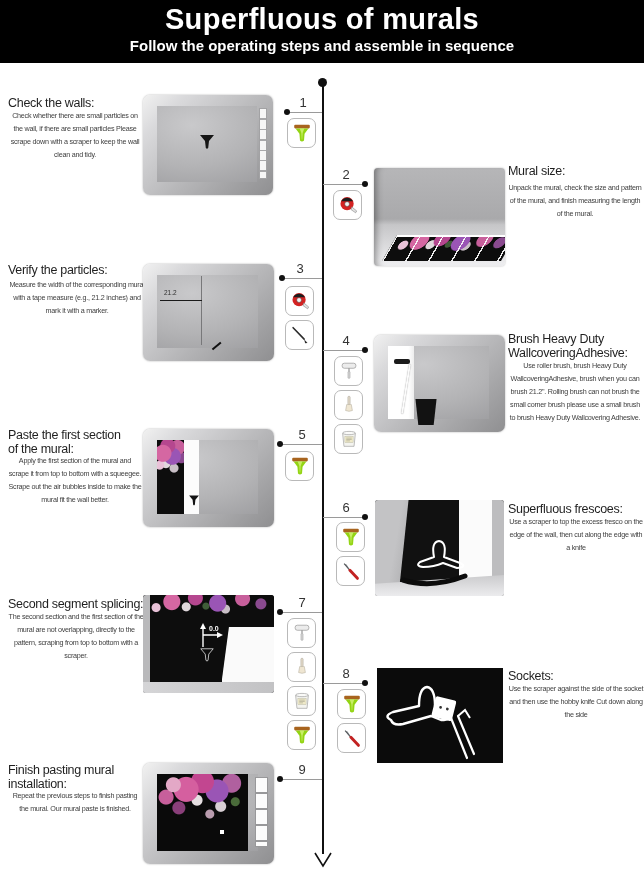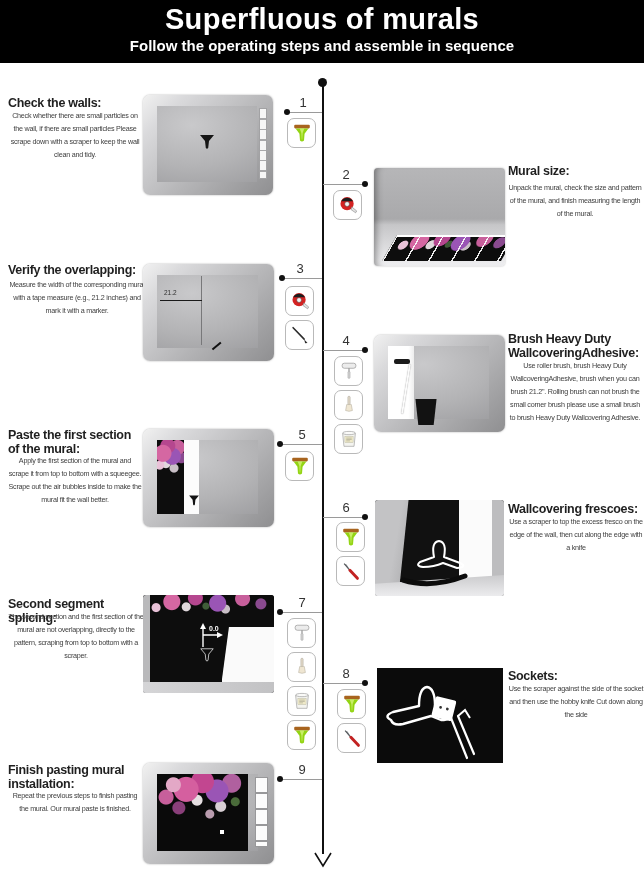--- a/index.html
+++ b/index.html
@@ -10,21 +10,21 @@
   .header{position:absolute;left:0;top:0;width:644px;height:63px;background:#000;color:#fff;text-align:center;}
   .header .t{margin:3px 0 0;font-size:29px;font-weight:700;letter-spacing:0.3px;}
   .header .s{margin:1px 0 0;font-size:15px;font-weight:700;}
 
   
   .tl-line{position:absolute;left:322px;top:82px;width:2px;height:772px;background:#101010;}
   .tl-dot-top{position:absolute;left:318px;top:78px;width:9px;height:9px;border-radius:50%;background:#101010;}
   .tl-arrow{position:absolute;left:312px;top:850px;}
 
   
-  .st-title{position:absolute;margin:0;font-weight:700;font-size:12.5px;line-height:1.15;
+  .st-title{position:absolute;margin:0;font-weight:400;font-size:12.5px;line-height:1.15;
             color:#1f1f1f;letter-spacing:-0.3px;}
   .st-body{position:absolute;margin:0;font-size:7.2px;line-height:1.8;color:#3d3d3d;letter-spacing:-0.25px;text-align:center;}
   .st-num{position:absolute;width:30px;text-align:center;font-size:13px;color:#333;}
   .c-line{position:absolute;height:1px;background:#9a9a9a;}
   .c-dot{position:absolute;width:6px;height:6px;border-radius:50%;background:#111;}
   .icon-stack{position:absolute;display:flex;flex-direction:column;gap:4px;}
   .tool-icon{width:29px;height:30px;border:1px solid #b9b9b9;border-radius:7px;background:#fff;
              display:flex;align-items:center;justify-content:center;box-sizing:border-box;}
 
   
@@ -192,21 +192,21 @@
     </span>
   </div>
   <div class="illus i2">
     <div class="panels flowers">
         <div class="seams"></div>
       </div>
   </div>
   <h3 class="st-title t2">Mural size:</h3>
   <p class="st-body b2">Unpack the mural, check the size and pattern of the mural, and finish measuring the length of the mural.</p>
 
-  <h3 class="st-title t3">Verify the overlapping:</h3>
+  <h3 class="st-title t3">Verify the particles:</h3>
   <p class="st-body b3">Measure the width of the corresponding mural with a tape measure (e.g., 21.2 inches) and mark it with a marker.</p>
   <div class="illus room i3">
     <div class="back"></div>
     <div class="m-vline"></div>
     <div class="m-line"></div>
     <div class="m-label">21.2</div>
     <div class="m-tick"></div>
   </div>
   <div class="st-num n3">3</div>
   <div class="c-line l3"></div>
@@ -311,21 +311,21 @@
   <div class="illus i6">
     <div class="lw"></div>
     <div class="wt"></div>
     <div class="rw"></div>
     <div class="fl"></div>
     <svg class="glyph" style="left:0;top:0;" width="129" height="96" viewBox="0 0 129 96">
       <path d="M45 62 l14 -5 q-3 -15 5 -16 q8 1 5 16 l16 6 q8 4 -3 5 l-14 -5 q-9 4 -20 4 q-8 -1 -3 -5 z" fill="none" stroke="#ffffff" stroke-width="2" stroke-linejoin="round"></path>
       <path d="M28 80 q28 9 62 -4" stroke="#0c0c0c" stroke-width="5" fill="none" stroke-linecap="round"></path>
     </svg>
   </div>
-  <h3 class="st-title t6">Wallcovering frescoes:</h3>
+  <h3 class="st-title t6">Superfluous frescoes:</h3>
   <p class="st-body b6">Use a scraper to top the excess fresco on the edge of the wall, then cut along the edge with a knife</p>
 
   <h3 class="st-title t7">Second segment splicing:</h3>
   <p class="st-body b7">The second section and the first section of the mural are not overlapping, directly to the pattern, scraping from top to bottom with a scraper.</p>
   <div class="illus i7">
     <div class="fb flowers"></div>
     <div class="wt"></div>
     <div class="lw"></div>
     <div class="fl"></div>
     <svg class="glyph" style="left:40px;top:26px;" width="40" height="30" viewBox="0 0 40 30">

